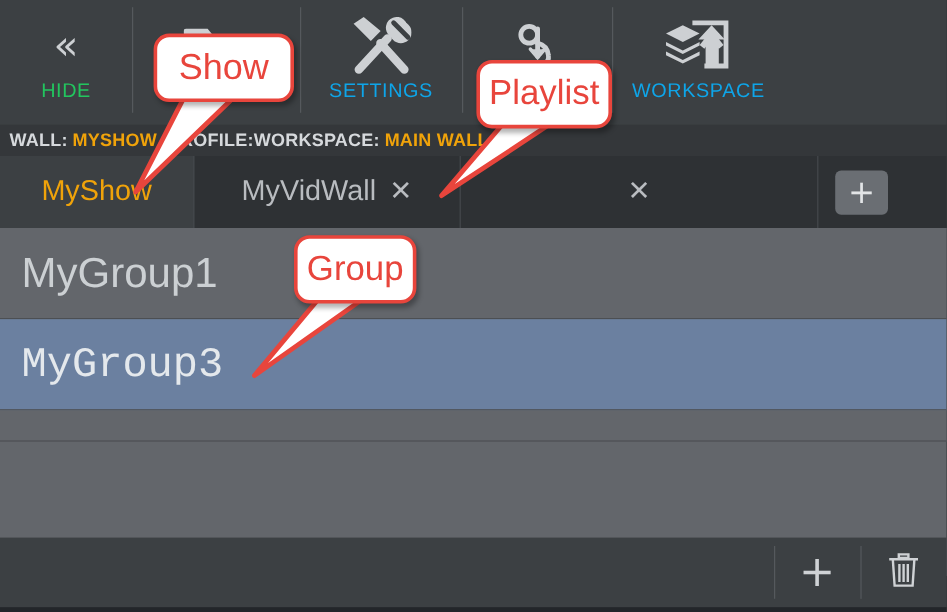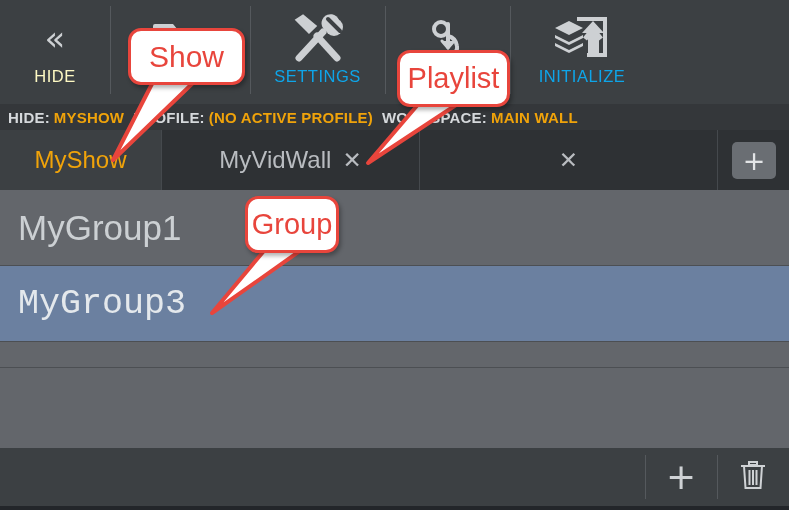--- a/index.html
+++ b/index.html
@@ -56,21 +56,21 @@
     color: #cdd0d3;
   }
   .tb-icon svg { display: block; }
   .tb-label {
     font-size: 16.5px;
     letter-spacing: .5px;
     color: #0ea5e9;
     line-height: 1;
     margin-top: 2px;
   }
-  .tb-hide .tb-label { color: #fef9c3; }
+  .tb-hide .tb-label { color: #22c55e; }
   .chev {
     font-size: 34px;
     color: #cdd0d3;
     line-height: 1;
     font-family: "DejaVu Sans", sans-serif;
   }
 
   
   .statusbar {
     position: absolute;
@@ -288,38 +288,37 @@
           <path d="M22 4 h28 v36 h-18"></path>
           <g fill="currentColor" stroke="none">
             <path d="M14 6 L28 13 L14 20 L0 13 z"></path>
             <path d="M0 20 L14 27 L28 20 L28 23 L14 30 L0 23 z"></path>
             <path d="M0 28 L14 35 L28 28 L28 31 L14 38 L0 31 z"></path>
           </g>
           <path d="M38 40 V16 M30 24 L38 14 L46 24" fill="none" stroke="currentColor" stroke-width="5" stroke-linejoin="round"></path>
           <path d="M33 40 h11 V18 h5 L38 6 L27 18 h6 z" fill="currentColor" stroke="none"></path>
         </svg>
       </div>
-      <div class="tb-label">INITIALIZE</div>
+      <div class="tb-label">WORKSPACE</div>
     </div>
   </div>
 
   <div class="statusbar">
-    <span class="st-key">HIDE:</span>
+    <span class="st-key">WALL:</span>
     <span class="st-val">MYSHOW</span>
     <span class="st-key">PROFILE:</span>
-    <span class="st-val">(NO ACTIVE PROFILE)</span>
     <span class="st-key">WORKSPACE:</span>
     <span class="st-val">MAIN WALL</span>
   </div>
 
   <div class="tabbar">
     <div class="tab active" style="width:162px">
       <span>MyShow</span>
     </div>
-    <div class="tab" style="width:258px">
+    <div class="tab" style="width:222px">
       <span>MyVidWall</span>
       <span class="tab-close">✕</span>
     </div>
     <div class="tab" style="width:298px">
       <span class="tab-close">✕</span>
     </div>
     <div class="tab-addwrap">
       <div class="tab-add">
         <span>+</span>
       </div>
@@ -371,18 +370,18 @@
     </div>
   </div>
 
   <div class="callout" style="left:397px; top:50px;">
     <div class="bubble" style="width:113px; height:57px;">
       <span style="font-size:29px;">Playlist</span>
     </div>
   </div>
 
   <div class="callout" style="left:245px; top:196px;">
-    <div class="bubble" style="width:94px; height:57px;">
+    <div class="bubble" style="width:102px; height:57px;">
       <span style="font-size:29px;">Group</span>
     </div>
   </div>
 
 </div>
 
 </body></html>

